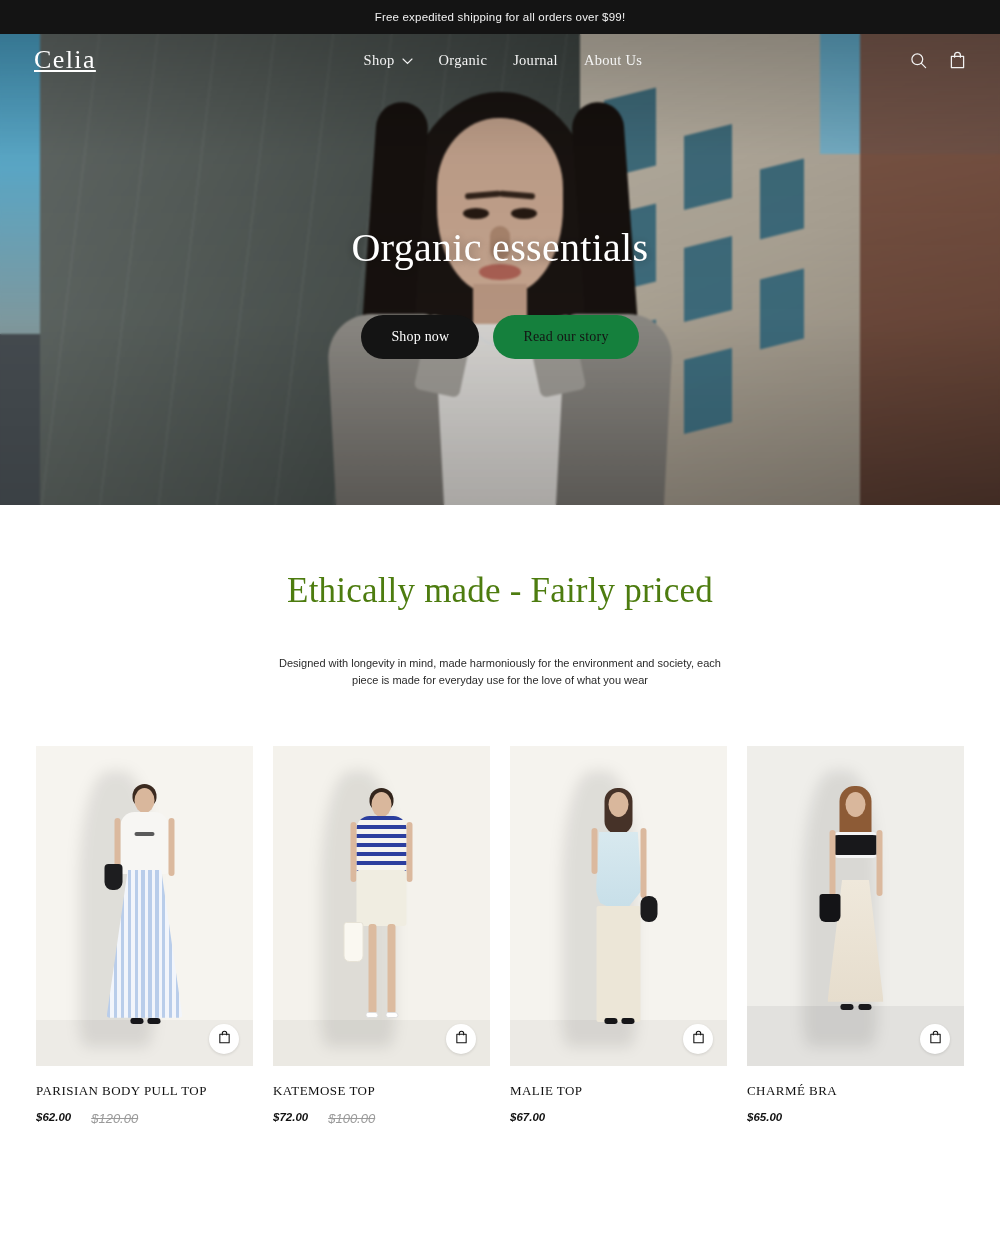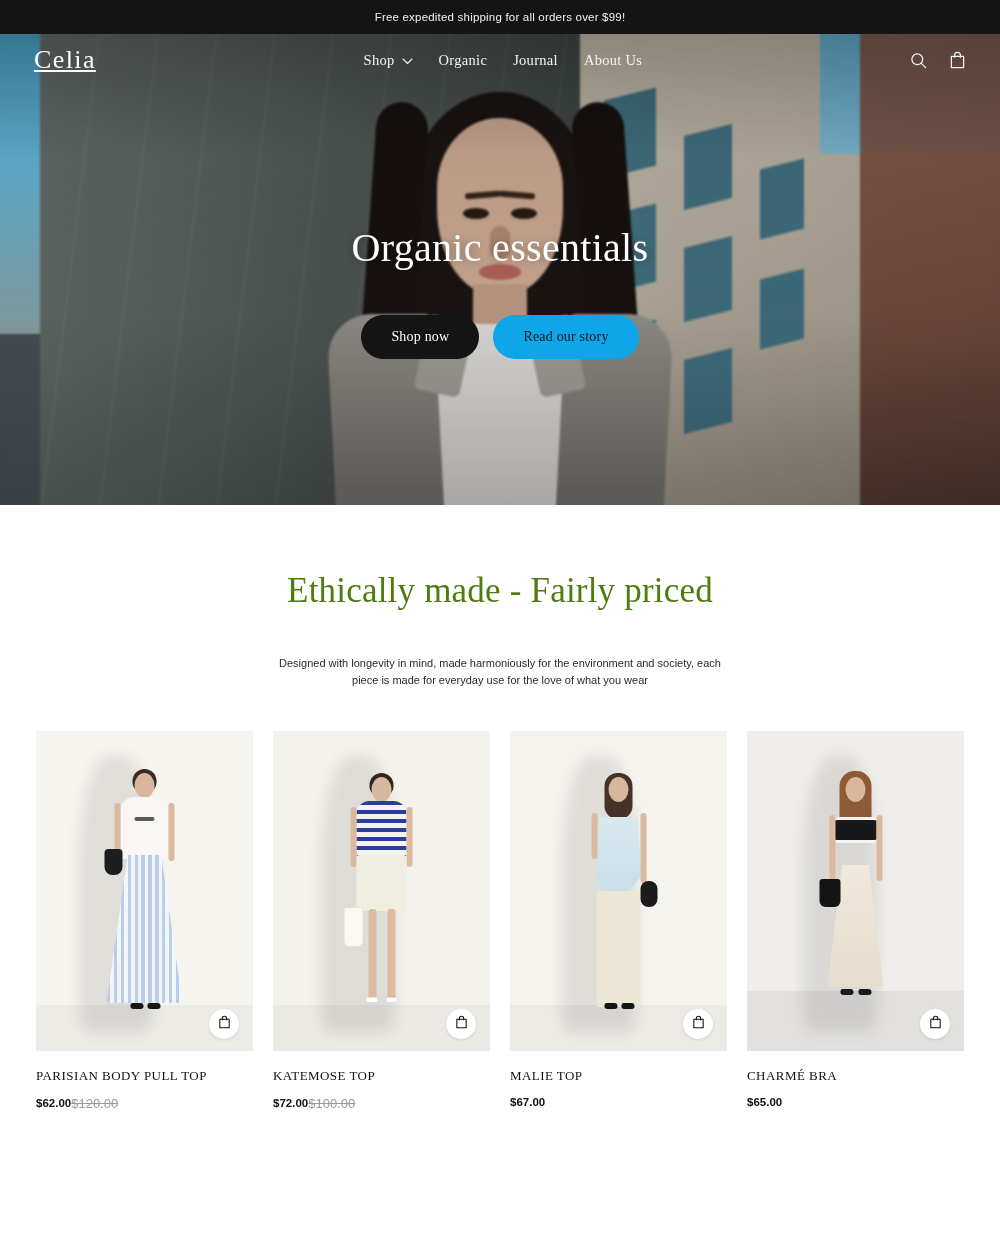--- a/index.html
+++ b/index.html
@@ -94,31 +94,31 @@
   
   .hero-copy { position:absolute; left:0; right:0; top:190px; text-align:center; z-index:4; }
   .hero-title { font-family:"Liberation Serif", serif; font-size:40px; color:#fff;
                 font-weight:400; letter-spacing:.3px; text-shadow:0 1px 10px rgba(0,0,0,.35); }
   .hero-sub { margin-top:38px; font-size:11px; line-height:1.62; color:#f0f0f0;
               letter-spacing:.15px; text-shadow:0 1px 6px rgba(0,0,0,.4); }
   .hero-btns { margin-top:44px; display:flex; justify-content:center; gap:14px; }
   .btn { font-family:"Liberation Serif", serif; font-size:14px; border:none; cursor:pointer;
          border-radius:999px; padding:14px 30px; letter-spacing:.2px; }
   .btn-dark { background:#141414; color:#fff; }
-  .btn-light { background:#0ea5e9; color:#141414; }
+  .btn-light { background:#15803d; color:#141414; }
 
   
   .section { padding:66px 0 0; text-align:center; }
   .sec-title { font-family:"Liberation Serif", serif; font-size:35px; font-weight:400;
                color:#4d7c0f; letter-spacing:.2px; }
   .sec-sub { margin:44px auto 0; max-width:452px; font-size:11px; line-height:1.58;
              color:#2a2a2a; }
 
   
-  .grid { margin:41px 36px 0; display:grid; grid-template-columns:repeat(4,1fr); gap:20px; }
+  .grid { margin:56px 36px 0; display:grid; grid-template-columns:repeat(4,1fr); gap:20px; }
   .card { text-align:left; }
   .pimg { position:relative; height:320px; overflow:hidden; background:#f3f1ec; }
   .shadow { position:absolute; left:22%; top:8%; width:34%; height:86%;
             background:rgba(0,0,0,.09); filter:blur(7px); border-radius:40% 40% 10% 10%; }
   .model { position:absolute; left:50%; transform:translateX(-50%); top:0; width:100%; height:100%; }
   .m-head { position:absolute; left:50%; transform:translateX(-50%); width:20px; height:25px;
             background:#d9b79c; border-radius:50%; }
   .m-hair { position:absolute; left:50%; transform:translateX(-50%); width:24px; height:22px;
             border-radius:12px 12px 8px 8px; }
   .m-arm { position:absolute; width:6px; background:#dbb99e; border-radius:4px; }
@@ -128,21 +128,21 @@
   .floor { position:absolute; left:0; right:0; bottom:0; height:46px; background:rgba(0,0,0,.035); }
 
   .cart-btn { position:absolute; right:14px; bottom:12px; width:30px; height:30px;
               border-radius:50%; background:#fff; border:none; cursor:pointer;
               display:flex; align-items:center; justify-content:center;
               box-shadow:0 1px 3px rgba(0,0,0,.12); }
 
   .pname { margin-top:17px; font-family:"Liberation Serif", serif; font-size:13px;
            color:#111; letter-spacing:.45px; }
   .pprice { margin-top:12px; font-size:11.5px; color:#111; font-weight:700; display:flex;
-            align-items:center; gap:0; }
+            gap:20px;font-style:italic; }
   .pcompare { font-weight:400; color:#9a9a9a; text-decoration:line-through; font-size:13px; }
 
   .cta-wrap { margin-top:66px; text-align:center; }
   .btn-view { background:#141414; color:#fff; font-family:"Liberation Serif", serif;
               font-size:14px; border:none; border-radius:999px; padding:15px 32px; cursor:pointer; }
 </style>
 </head>
 <body>
 
 <div class="announce">

